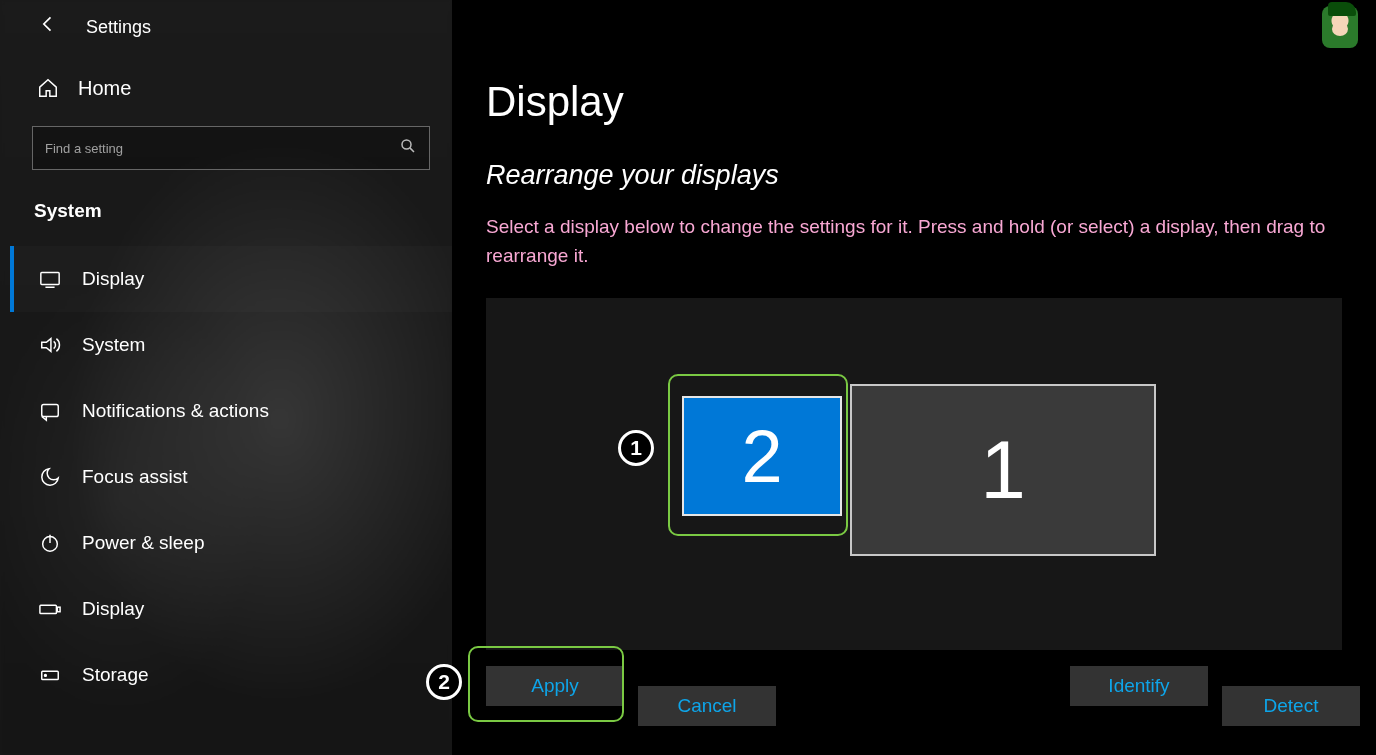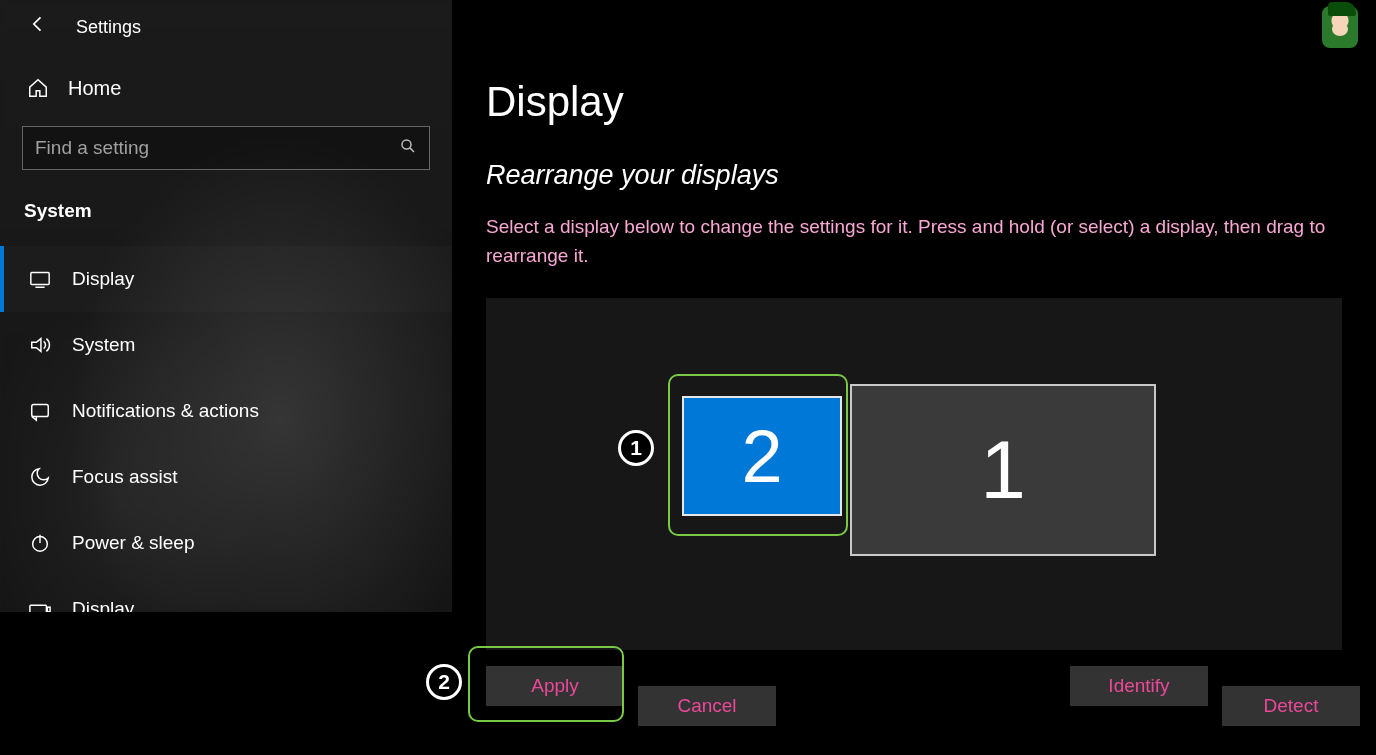--- a/index.html
+++ b/index.html
@@ -6,23 +6,24 @@
 body {
   width: 1376px; height: 755px;
   font-family: "Segoe UI", Arial, sans-serif;
   background: #000; color: #fff;
   overflow: hidden; position: relative;
 }
 
 
 .sidebar {
   position: absolute; left: 0; top: 0;
-  width: 452px; height: 612px;
+  width: 452px; height: 755px;
   background: #1a1a1a;
   overflow: hidden;
+  padding-left: 10px;
 }
 
 .sidebar-bg {
   position: absolute; inset: 0;
   background:
     radial-gradient(ellipse 300px 400px at 280px 420px, rgba(110,110,110,0.35) 0%, rgba(20,20,20,0) 70%),
     radial-gradient(ellipse 200px 300px at 120px 500px, rgba(70,70,70,0.25) 0%, rgba(20,20,20,0) 70%),
     linear-gradient(#1b1b1b,#151515);
   filter: blur(2px);
 }
@@ -39,21 +40,21 @@
 .search-box {
   margin: 10px 22px 0 22px;
   height: 44px;
   border: 1.5px solid #666;
   display: flex; align-items: center;
   padding: 0 12px;
   background: rgba(0,0,0,0.25);
 }
 .search-box input {
   flex: 1; border: none; background: transparent;
-  color: #ccc; font-size: 19px; outline: none;
+  color: #ccc; font-size: 13px; outline: none;
 }
 .search-box input::placeholder { color: #a0a0a0; }
 .search-icon { color: #bbb; }
 
 .section-label { font-size: 19px; font-weight: 600; padding: 30px 0 24px 24px; }
 
 .nav-item {
   display: flex; align-items: center; gap: 20px;
   height: 66px; padding-left: 24px;
   font-size: 19px; cursor: pointer;
@@ -110,21 +111,21 @@
   font-size: 21px; font-weight: 700; color: #fff;
   pointer-events: none;
 }
 
 .button-row {
   position: absolute; left: 486px; right: 16px; top: 666px;
   height: 40px; display: flex; align-items: center;
 }
 .btn {
   height: 40px; width: 138px;
-  background: #333; border: none; color: #ec4899;
+  background: #333; border: none; color: #0ea5e9;
   font-size: 19px; cursor: pointer;
   display:flex; align-items:center; justify-content:center;
 }
 .btn + .btn { margin-left: 14px; margin-top: 40px; }
 .spacer { flex: 1; }
 
 
 .avatar {
   position: absolute; right: 18px; top: 6px;
   width: 36px; height: 42px;

